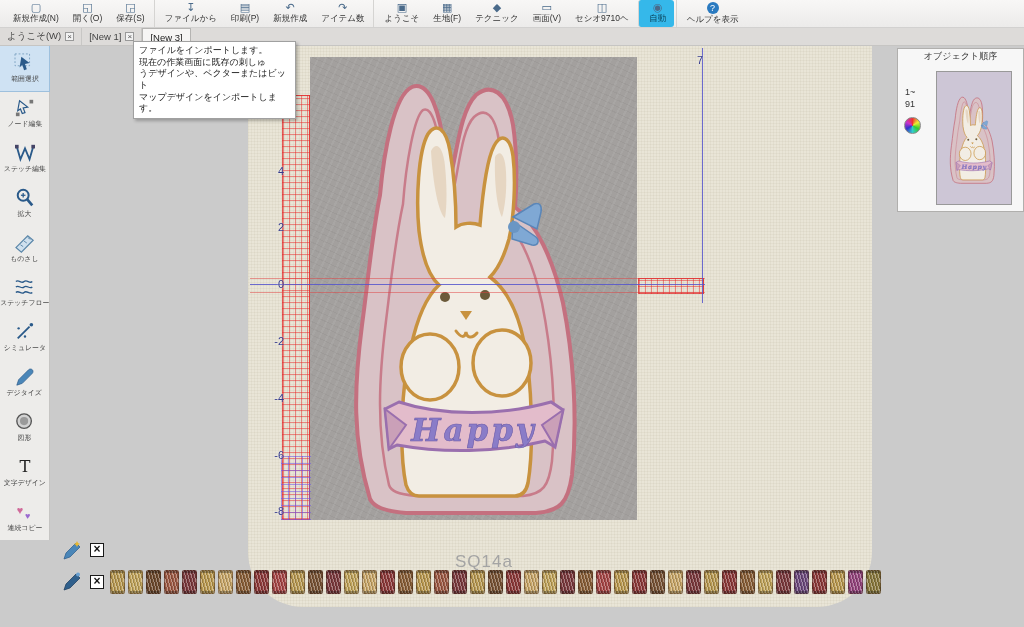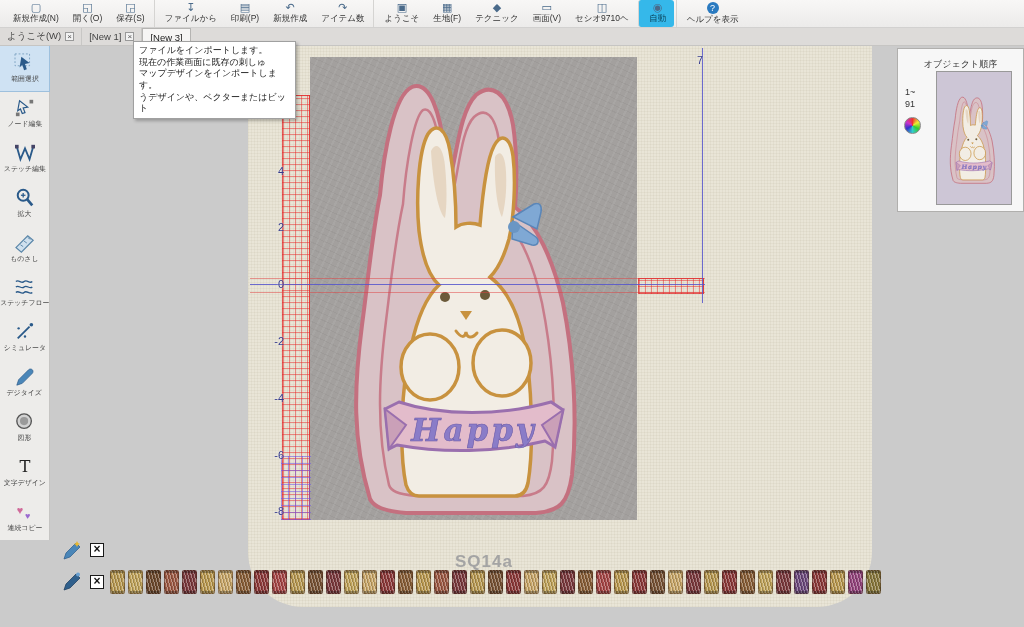--- a/index.html
+++ b/index.html
@@ -66,26 +66,26 @@
   .hline-red1 { position:absolute; left:250px; top:278px; width:455px; height:1px; background:#e04040; opacity:.5; z-index:5; }
   .hline-red2 { position:absolute; left:250px; top:292px; width:455px; height:1px; background:#e04040; opacity:.5; z-index:5; }
   .vline { position:absolute; left:702px; top:48px; width:1px; height:255px; background:#5555cc; opacity:.85; z-index:5; }
 
   .rlabel { position:absolute; left:262px; width:22px; text-align:right; font-size:11px;
     color:#343a8c; text-shadow:0 0 2px rgba(255,255,255,.8); z-index:6; }
   .rlabel-h { position:absolute; left:697px; top:54px; font-size:11px; color:#343a8c;
     text-shadow:0 0 2px rgba(255,255,255,.8); z-index:6; }
 
   .sq-label { position:absolute; left:455px; top:552px; font-size:17px; letter-spacing:1px;
-    color:#a4a4a4; z-index:3;font-weight:bold; }
+    color:#a4a4a4; z-index:3; }
 
   
   .obj-panel { position:absolute; left:897px; top:48px; width:127px; height:164px;
     background:#f7f7f7; border:1px solid #b0afad; z-index:12; }
-  .obj-title { text-align:center; font-size:9px; color:#333; padding-top:1px;margin-top:8px; }
+  .obj-title { text-align:center; font-size:9px; color:#333; padding-top:1px; }
   .obj-range { position:absolute; left:7px; top:38px; font-size:9px; color:#333; line-height:1.3; }
   .color-wheel { position:absolute; left:6px; top:68px; width:17px; height:17px; border-radius:50%;
     background:conic-gradient(#e33,#ee3,#3c3,#3cc,#33c,#c3c,#e33); border:1px solid #888; }
   .obj-thumb { position:absolute; left:38px; top:22px; width:76px; height:134px;
     background:#cdc6d6; border:1px solid #999; display:flex; align-items:center; justify-content:center; }
 
   
   .row-icon { position:absolute; z-index:8; }
   .checkbox { position:absolute; width:14px; height:14px; border:1.5px solid #1a1a1a; background:#fff;
     font-size:12px; font-weight:bold; line-height:11px; text-align:center; color:#111; z-index:8; }
@@ -178,22 +178,22 @@
       <span class="tclose">×</span>
     </div>
     <div class="tab active">
       <span>[New 3]</span>
     </div>
   </div>
 
   <div class="tooltip">
     <div>ファイルをインポートします。</div>
     <div>現在の作業画面に既存の刺しゅ</div>
+    <div>うデザインや、ベクターまたはビット</div>
     <div>マップデザインをインポートします。</div>
-    <div>うデザインや、ベクターまたはビット</div>
   </div>
 
   <div class="sidebar">
     <div class="tool selected">
       <svg viewBox="0 0 24 22">
         <rect x="1" y="1" width="16" height="13" fill="none" stroke="#7aa0c0" stroke-width="1" stroke-dasharray="2 2"></rect>
         <path d="M8,4 L17,11 L12,12 L14,18 L11,19 L9,13 L6,16 Z" fill="#2a5a8a"></path>
       </svg>
       <span class="tt">範囲選択</span>
     </div>

